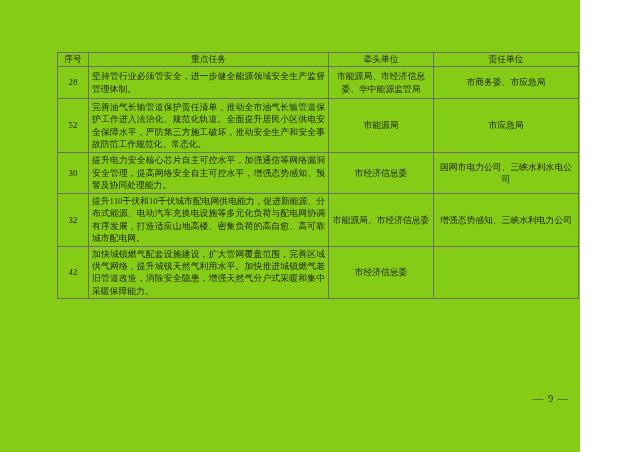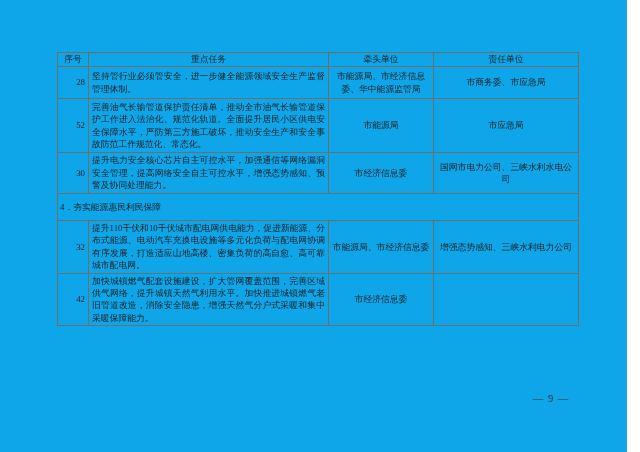--- a/index.html
+++ b/index.html
@@ -5,22 +5,22 @@
   html,body{margin:0;padding:0;}
   body{
     width:640px;height:452px;
     background:#ffffff;
     font-family:"Liberation Serif","DejaVu Serif",serif;
     color:#1f1f1f;
     overflow:hidden;
   }
   .page{
     position:relative;
-    width:627px;height:452px;
-    background:#0ea5e9;
+    width:580px;height:452px;
+    background:#84cc16;
   }
   table.tasks{
     position:absolute;
     left:57px;top:52px;
     width:521px;
     border-collapse:collapse;
     table-layout:fixed;
   }
   table.tasks th,
   table.tasks td{
@@ -33,21 +33,21 @@
     overflow:hidden;
     word-break:break-all;
   }
   table.tasks th{
     font-weight:normal;
     text-align:center;
     height:13px;
     padding:0 2px;
   }
   td.cell-no{
-    text-align:right;
+    text-align:center;
     font-family:"Liberation Serif","DejaVu Serif",serif;
   }
   td.cell-task{
     text-align:justify;
   }
   td.cell-lead,
   td.cell-resp{
     text-align:center;
   }
   tr.section-row td{
@@ -108,23 +108,20 @@
           <td class="cell-task">完善油气长输管道保护责任清单，推动全市油气长输管道保护工作进入法治化、规范化轨道。全面提升居民小区供电安全保障水平，严防第三方施工破坏，推动安全生产和安全事故防范工作规范化、常态化。</td>
           <td class="cell-lead">市能源局</td>
           <td class="cell-resp">市应急局</td>
         </tr>
         <tr>
           <td class="cell-no">30</td>
           <td class="cell-task">提升电力安全核心芯片自主可控水平，加强通信等网络漏洞安全管理，提高网络安全自主可控水平，增强态势感知、预警及协同处理能力。</td>
           <td class="cell-lead">市经济信息委</td>
           <td class="cell-resp">国网市电力公司、三峡水利水电公司</td>
         </tr>
-        <tr class="section-row">
-          <td colspan="4">4．夯实能源惠民利民保障</td>
-        </tr>
         <tr>
           <td class="cell-no">32</td>
           <td class="cell-task">提升110千伏和10千伏城市配电网供电能力，促进新能源、分布式能源、电动汽车充换电设施等多元化负荷与配电网协调有序发展，打造适应山地高楼、密集负荷的高自愈、高可靠城市配电网。</td>
           <td class="cell-lead">市能源局、市经济信息委</td>
           <td class="cell-resp">增强态势感知、三峡水利电力公司</td>
         </tr>
         <tr>
           <td class="cell-no">42</td>
           <td class="cell-task">加快城镇燃气配套设施建设，扩大管网覆盖范围，完善区域供气网络，提升城镇天然气利用水平。加快推进城镇燃气老旧管道改造，消除安全隐患，增强天然气分户式采暖和集中采暖保障能力。</td>
           <td class="cell-lead">市经济信息委</td>

